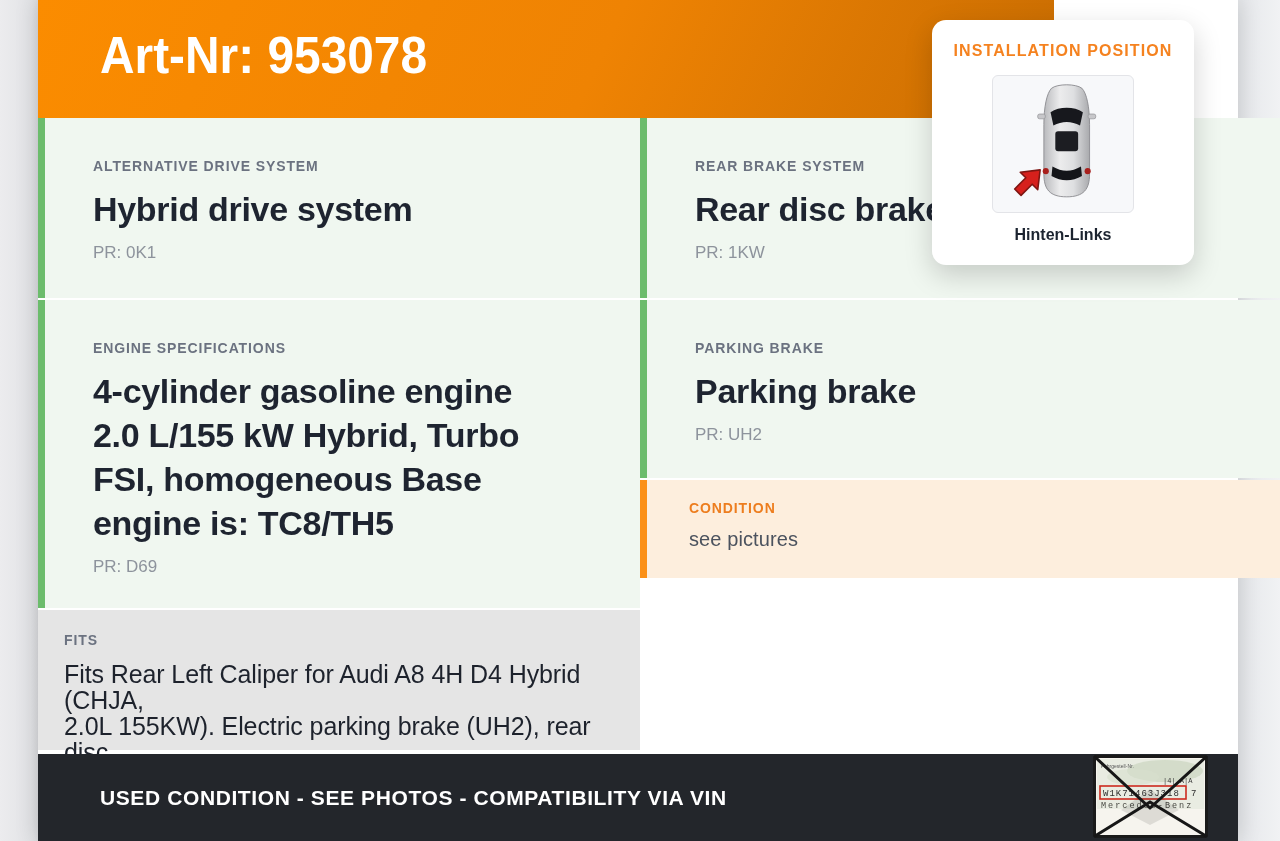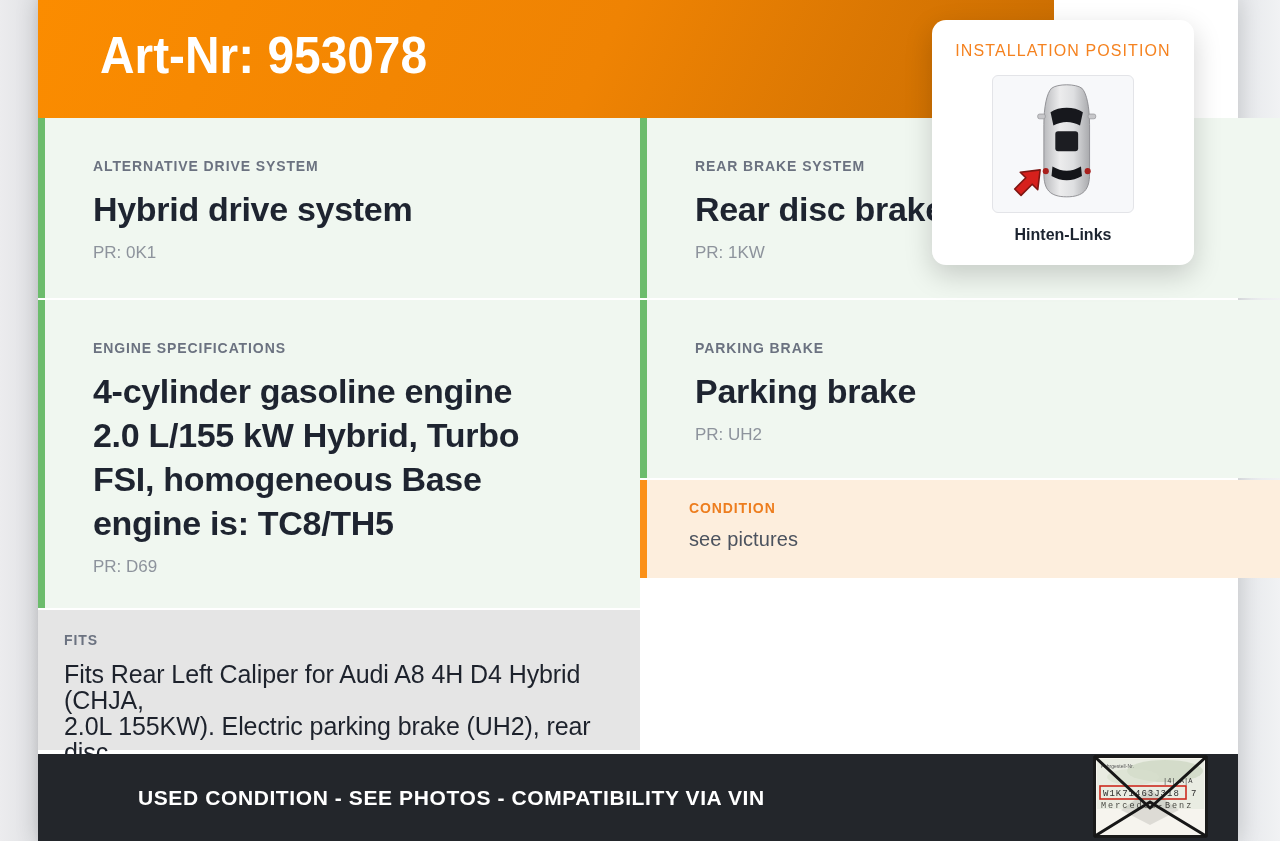--- a/index.html
+++ b/index.html
@@ -80,37 +80,37 @@
   .h180{height:180px;} .h308{height:308px;} .h178{height:178px;}
   .h140{height:140px;} .h98{height:98px;}
   
   .install-card{
     position:absolute;left:932px;top:20px;width:262px;height:245px;
     background:#fff;border-radius:14px;
     box-shadow:0 10px 28px rgba(0,0,0,.18);
     text-align:center;z-index:5;
   }
   .install-card .ip-title{
-    margin-top:22px;font-size:16px;font-weight:normal;letter-spacing:1.1px;
+    margin-top:22px;font-size:16px;font-weight:bold;letter-spacing:1.1px;
     color:var(--accent-orange);white-space:nowrap;
   }
   .image-box{
     position:relative;width:142px;height:138px;margin:15px auto 0 auto;
     background:#f7f8fa;border:1px solid #e3e4e8;border-radius:6px;
   }
   .car-svg{position:absolute;left:50%;top:50%;transform:translate(-44%,-52%);}
   .arrow-svg{position:absolute;left:18px;bottom:13px;}
   .position-label{margin-top:13px;font-size:16px;font-weight:bold;color:#1c2430;}
   
   .footer{
     position:absolute;left:0;top:754px;width:1200px;height:87px;
     background:var(--footer-bg);display:flex;align-items:center;
   }
   .footer .banner{
-    margin-left:100px;color:#fff;font-size:21px;font-weight:bold;letter-spacing:.6px;
+    margin-left:62px;color:#fff;font-size:21px;font-weight:bold;letter-spacing:.6px;
     white-space:nowrap;
   }
   .vin-doc{
     position:absolute;left:1055px;top:1px;width:115px;height:83px;
   }
   .mono{font-family:"Liberation Mono",monospace;}
 </style>
 </head>
 <body>
 

